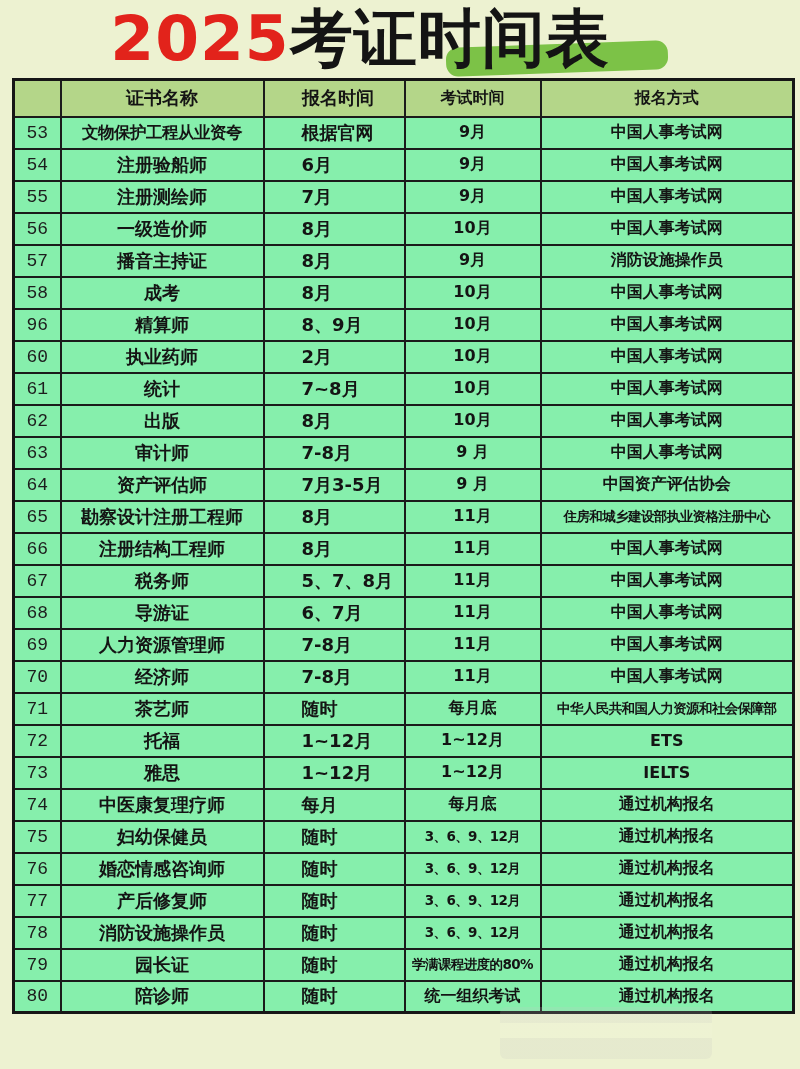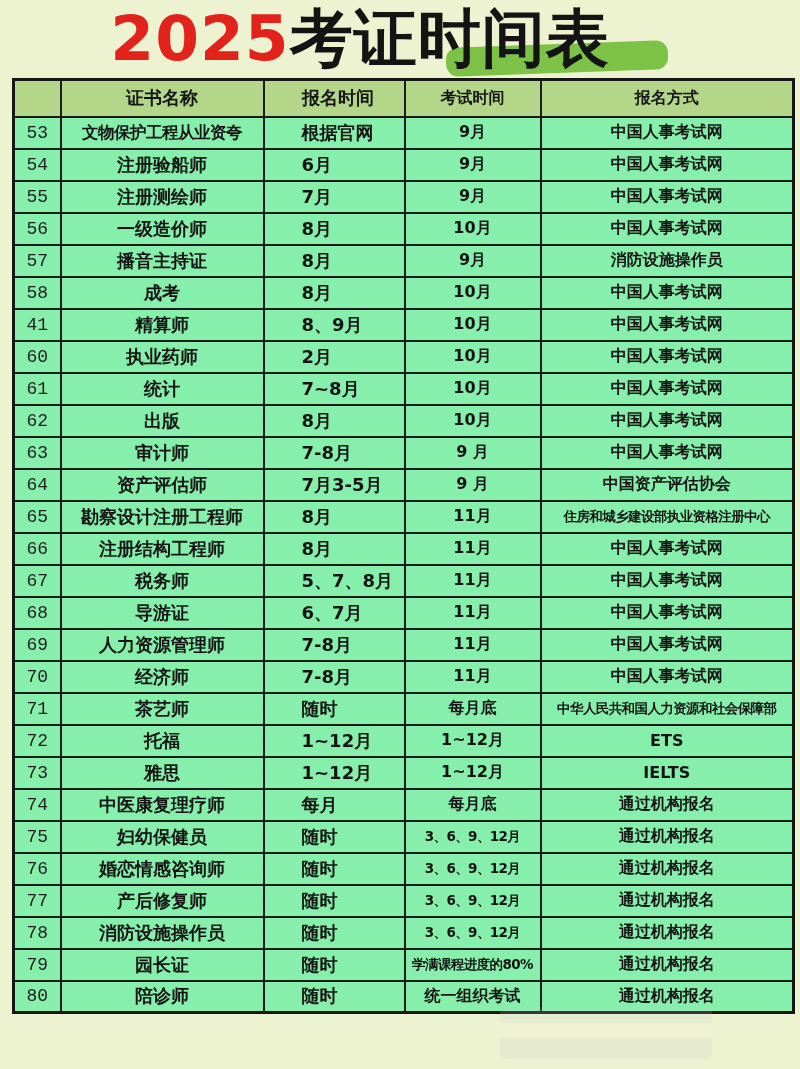--- a/index.html
+++ b/index.html
@@ -132,21 +132,21 @@
       <td class="c-method">消防设施操作员</td>
     </tr>
         <tr>
       <td class="c-no">58</td>
       <td class="c-name">成考</td>
       <td class="c-reg">8月</td>
       <td class="c-exam">10月</td>
       <td class="c-method">中国人事考试网</td>
     </tr>
         <tr>
-      <td class="c-no">41</td>
+      <td class="c-no">96</td>
       <td class="c-name">精算师</td>
       <td class="c-reg">8、9月</td>
       <td class="c-exam">10月</td>
       <td class="c-method">中国人事考试网</td>
     </tr>
         <tr>
       <td class="c-no">60</td>
       <td class="c-name">执业药师</td>
       <td class="c-reg">2月</td>
       <td class="c-exam">10月</td>

